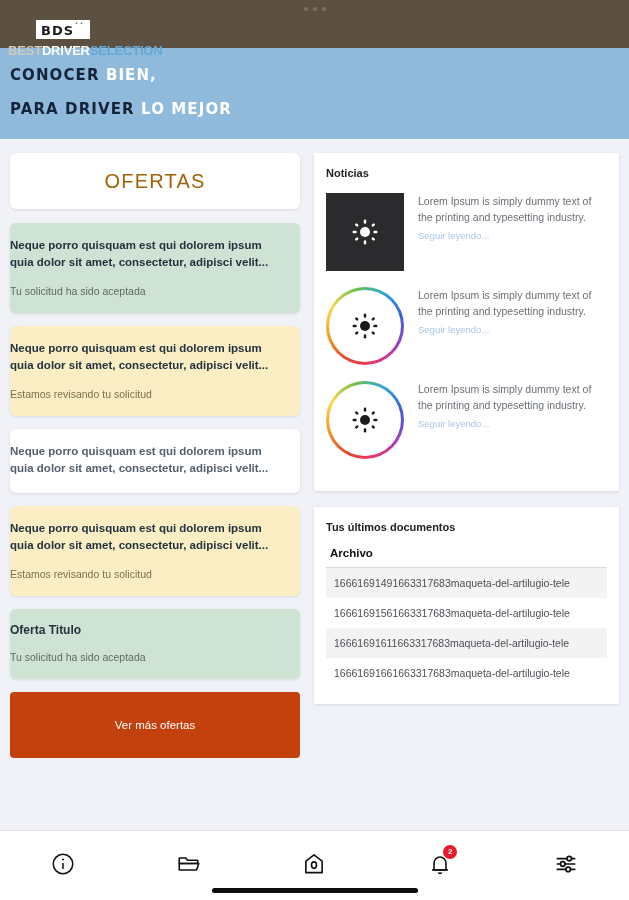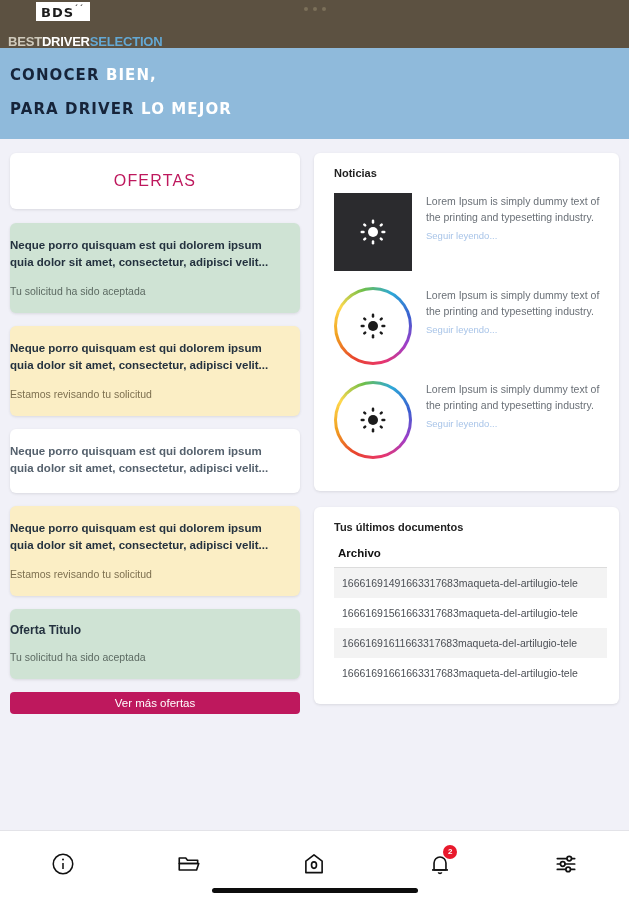--- a/index.html
+++ b/index.html
@@ -13,29 +13,29 @@
 
   
   .topbar {
     height: 48px; background: #5c5141; position: relative; flex: none;
   }
   .status-dots {
     position: absolute; top: 7px; left: 50%; transform: translateX(-50%);
     display: flex; gap: 5px;
   }
   .status-dots i { width: 4px; height: 4px; border-radius: 50%; background: #7b7059; display: block; }
-  .logo-wrap { position: absolute; left: 8px; top: 2px; }
+  .logo-wrap { position: absolute; left: 8px; top: 20px; }
   .logo-box {
     display: inline-block; background: #ffffff; color: #1c1c1c;
     font-weight: bold; font-size: 13px; letter-spacing: 1px;
     padding: 1px 6px 1px 5px; margin-left: 28px; line-height: 14px;
     font-family: "DejaVu Sans", sans-serif;
   }
   .logo-box sup { font-size: 8px; }
-  .logo-line { font-size: 13px; font-weight: bold; letter-spacing: -0.2px; line-height: 15px; margin-top: 13px; white-space: nowrap; }
+  .logo-line { font-size: 13px; font-weight: bold; letter-spacing: -0.2px; line-height: 15px; margin-top: 4px; white-space: nowrap; }
   .lg-best { color: #cfcabc; }
   .lg-driver { color: #ffffff; background: transparent; }
   .lg-sel { color: #63a8d4; }
 
   
   .hero {
     height: 91px; background: #8fbadb; flex: none;
     padding: 18px 0 16px 10px;
   }
   .hero-line { font-size: 15px; font-weight: bold; letter-spacing: 1.1px; margin-bottom: 16px; font-family: "DejaVu Sans", sans-serif; }
@@ -52,46 +52,46 @@
 
   .card {
     background: #ffffff; border-radius: 6px;
     box-shadow: 0 1px 3px rgba(0,0,0,0.10);
   }
 
   .ofertas-head {
     height: 56px; display: flex; align-items: center; justify-content: center;
     margin-bottom: 14px;
   }
-  .ofertas-title { color: #be185d; font-size: 16px; letter-spacing: 1.2px; }
+  .ofertas-title { color: #a16207; font-size: 20px; letter-spacing: 1.2px; }
 
   .offer {
     border-radius: 6px; padding: 14px 14px 16px 0; margin-bottom: 13px;
     box-shadow: 0 1px 3px rgba(0,0,0,0.10);
   }
   .offer.green { background: #cfe3d4; }
   .offer.yellow { background: #fbeec5; }
   .offer.white { background: #ffffff; }
   .offer-text {
     font-size: 11.5px; font-weight: bold; line-height: 17px; color: #24323f;
   }
   .offer.white .offer-text { color: #55616d; }
   .offer-status { font-size: 10.5px; color: #5c6a62; margin-top: 14px; }
   .offer.yellow .offer-status { color: #7d7050; }
   .offer-title { font-size: 12px; font-weight: bold; color: #24323f; }
 
   .btn-more {
     display: block; width: 100%; border: none; border-radius: 4px;
-    background: #be185d; color: #ffffff; font-size: 11.5px;
-    padding: 5px 0; cursor: pointer; margin-bottom: 16px;
+    background: #c2410c; color: #ffffff; font-size: 11.5px;
+    padding: 27px 0; cursor: pointer; margin-bottom: 16px;
     font-family: "Liberation Sans", sans-serif;
   }
 
   
-  .panel { background: #fff; border-radius: 6px; box-shadow: 0 1px 3px rgba(0,0,0,0.10); padding: 14px 12px 16px 20px; }
+  .panel { background: #fff; border-radius: 0; box-shadow: 0 1px 3px rgba(0,0,0,0.10); padding: 14px 12px 16px 12px; }
   .panel-title { font-size: 11px; font-weight: bold; color: #222; margin-bottom: 14px; }
   .news-item { display: flex; gap: 14px; margin-bottom: 16px; }
   .news-thumb { width: 78px; height: 78px; flex: none; }
   .thumb-dark {
     background: #2b2b2e; display: flex; align-items: center; justify-content: center;
   }
   .thumb-ring {
     border-radius: 50%; padding: 3px;
     background: conic-gradient(from 210deg, #e8452c, #f0a020, #ffd84d, #6fbf4a, #2ea8d8, #3a5fd0, #a03ec8, #e8356d, #e8452c);
     display: flex; align-items: center; justify-content: center;

